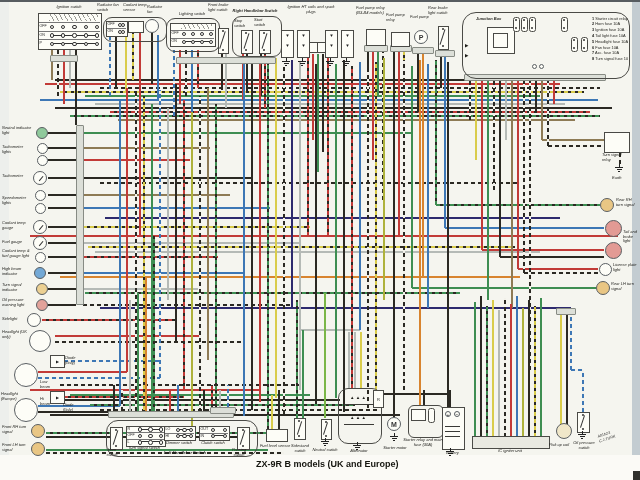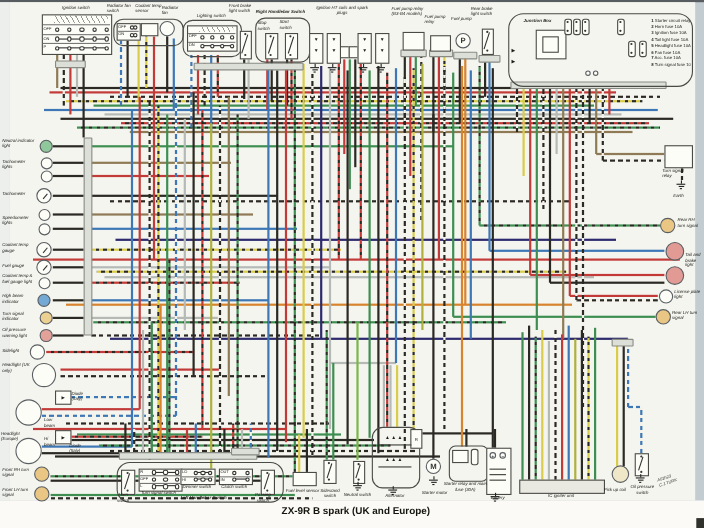--- a/index.html
+++ b/index.html
@@ -551,16 +551,16 @@
       <div style="position:absolute;left:465px;top:53px;width:6px;height:14px;font-size:4.5px;line-height:1.15;color:#1e1e1a;font-style:normal;">▶</div>
       <div style="position:absolute;left:592px;top:15.5px;width:36px;height:6px;font-size:3.9px;color:#1e1e1a;white-space:nowrap;overflow:hidden;"><b>1</b> Starter circuit relay</div>
       <div style="position:absolute;left:592px;top:21.3px;width:36px;height:6px;font-size:3.9px;color:#1e1e1a;white-space:nowrap;overflow:hidden;"><b>2</b> Horn fuse 10A</div>
       <div style="position:absolute;left:592px;top:27.1px;width:36px;height:6px;font-size:3.9px;color:#1e1e1a;white-space:nowrap;overflow:hidden;"><b>3</b> Ignition fuse 10A</div>
       <div style="position:absolute;left:592px;top:32.9px;width:36px;height:6px;font-size:3.9px;color:#1e1e1a;white-space:nowrap;overflow:hidden;"><b>4</b> Tail light fuse 10A</div>
       <div style="position:absolute;left:592px;top:38.7px;width:36px;height:6px;font-size:3.9px;color:#1e1e1a;white-space:nowrap;overflow:hidden;"><b>5</b> Headlight fuse 10A</div>
       <div style="position:absolute;left:592px;top:44.5px;width:36px;height:6px;font-size:3.9px;color:#1e1e1a;white-space:nowrap;overflow:hidden;"><b>6</b> Fan fuse 10A</div>
       <div style="position:absolute;left:592px;top:50.3px;width:36px;height:6px;font-size:3.9px;color:#1e1e1a;white-space:nowrap;overflow:hidden;"><b>7</b> Acc. fuse 10A</div>
       <div style="position:absolute;left:592px;top:56.1px;width:36px;height:6px;font-size:3.9px;color:#1e1e1a;white-space:nowrap;overflow:hidden;"><b>8</b> Turn signal fuse 10A</div>
     </div>
-  <div class="title">ZX-9R B spark (UK and Europe)</div>
+  <div class="title">ZX-9R B models (UK and Europe)</div>
   <div class="signature"><span>A01h23</span><br><span>C.J.TURK</span></div>
   <div class="corner-mark"></div>
 </div>
 
 </body></html>

